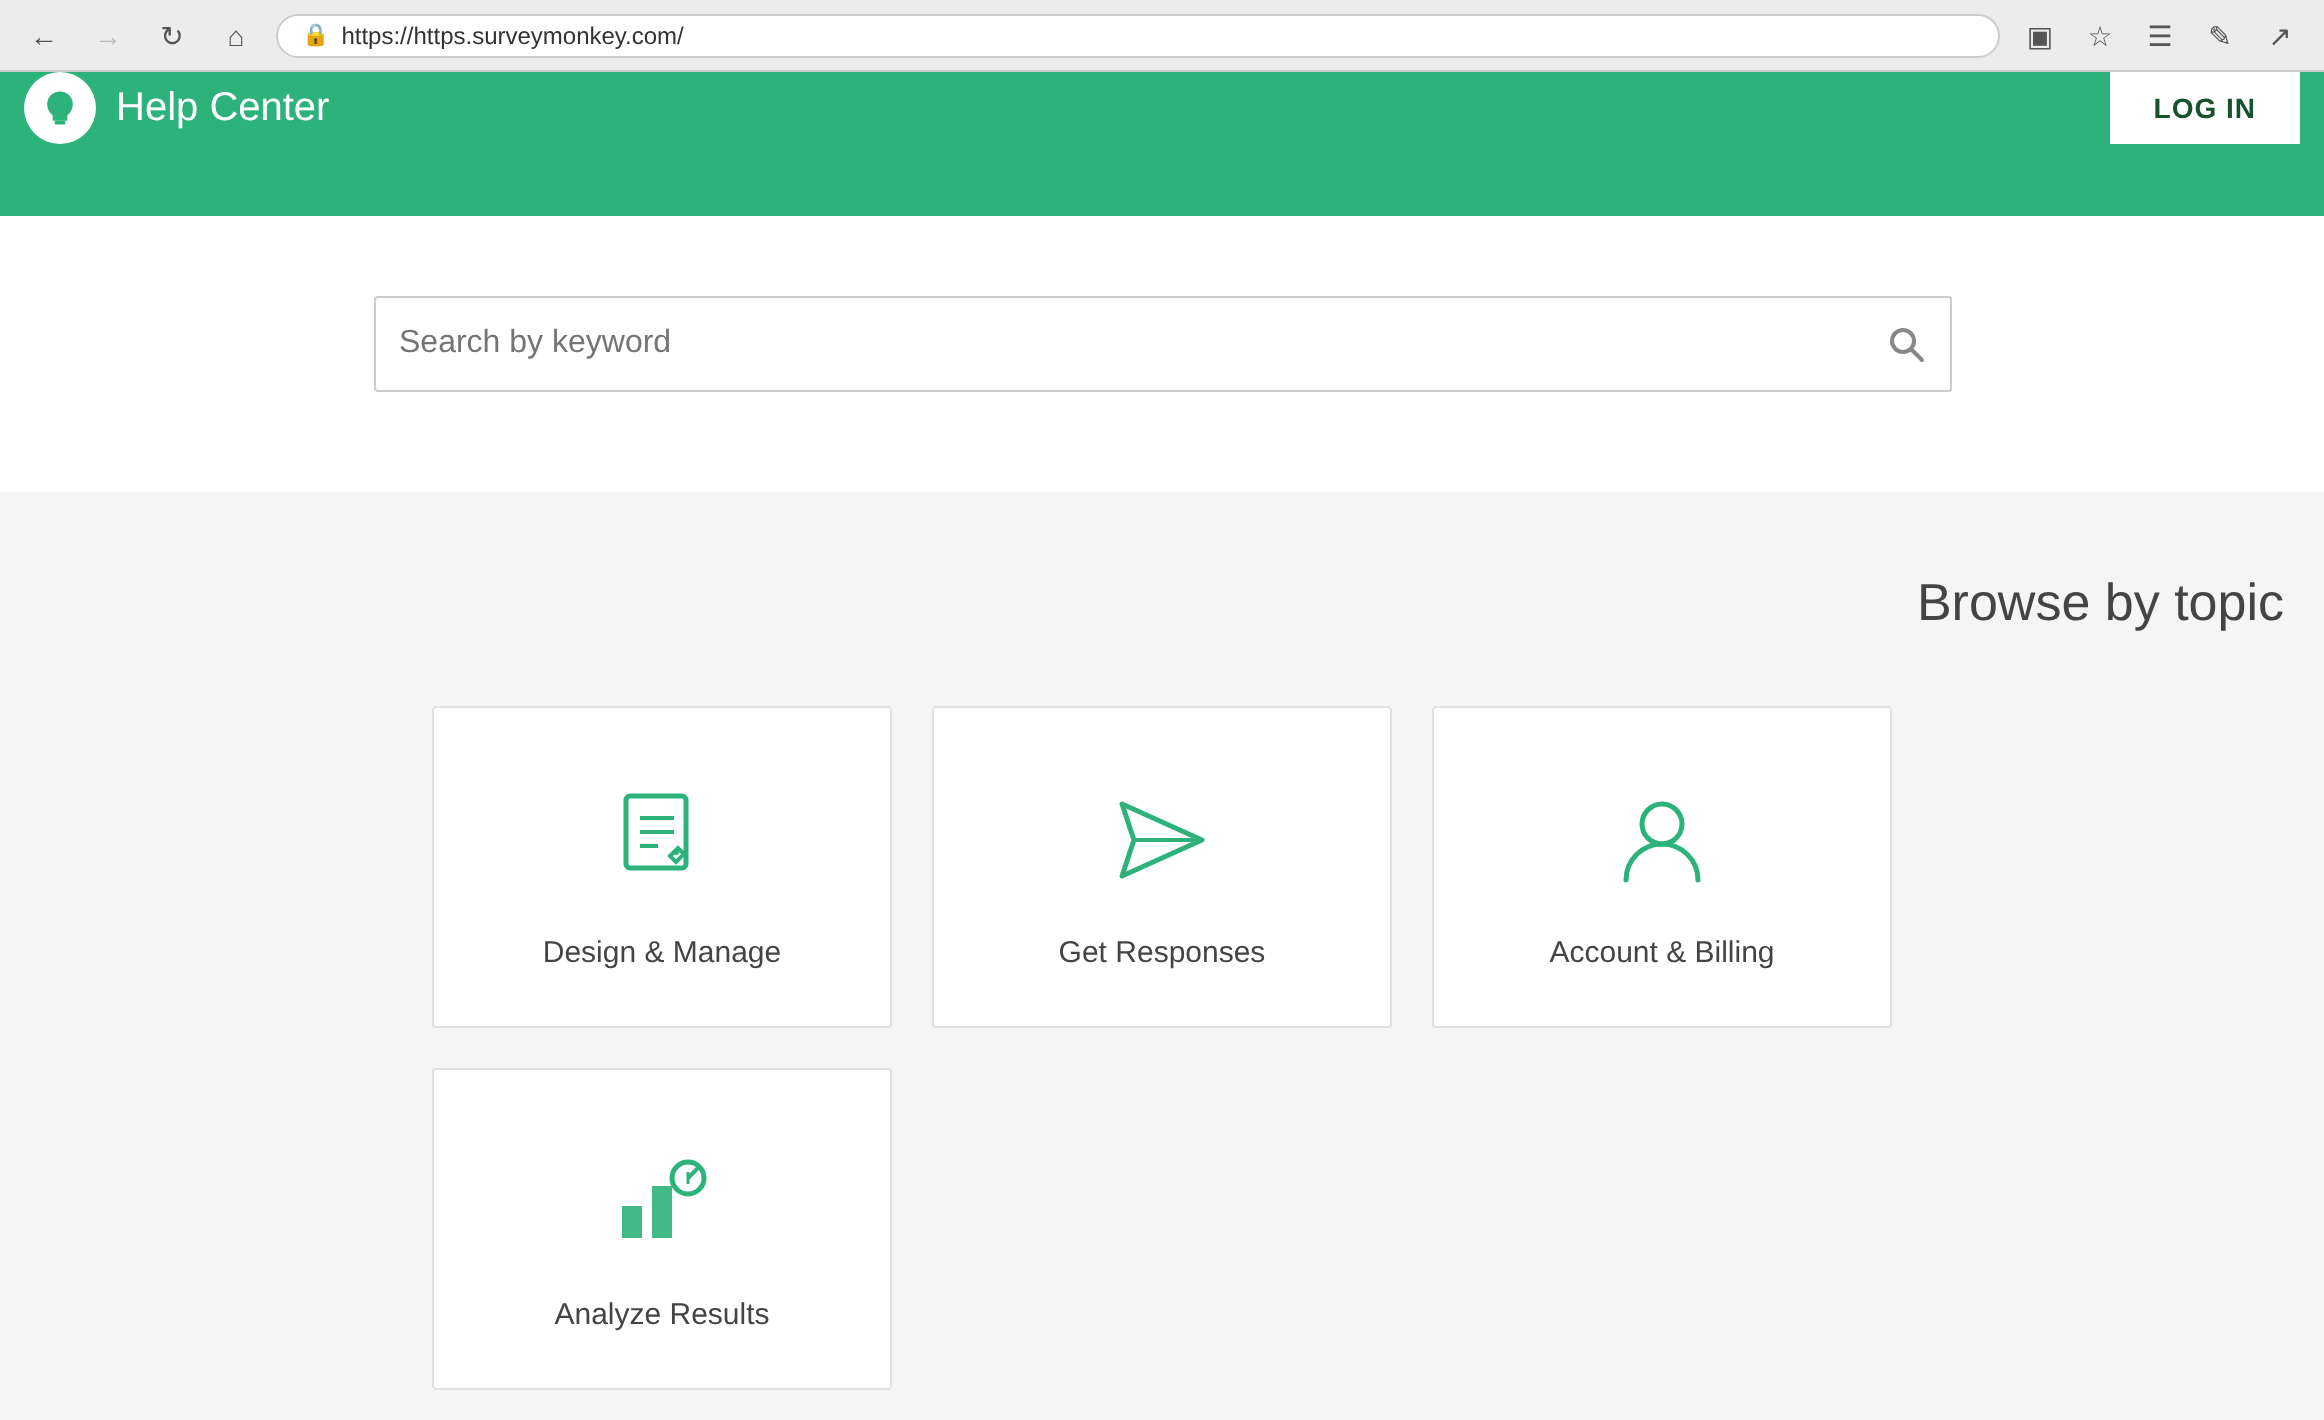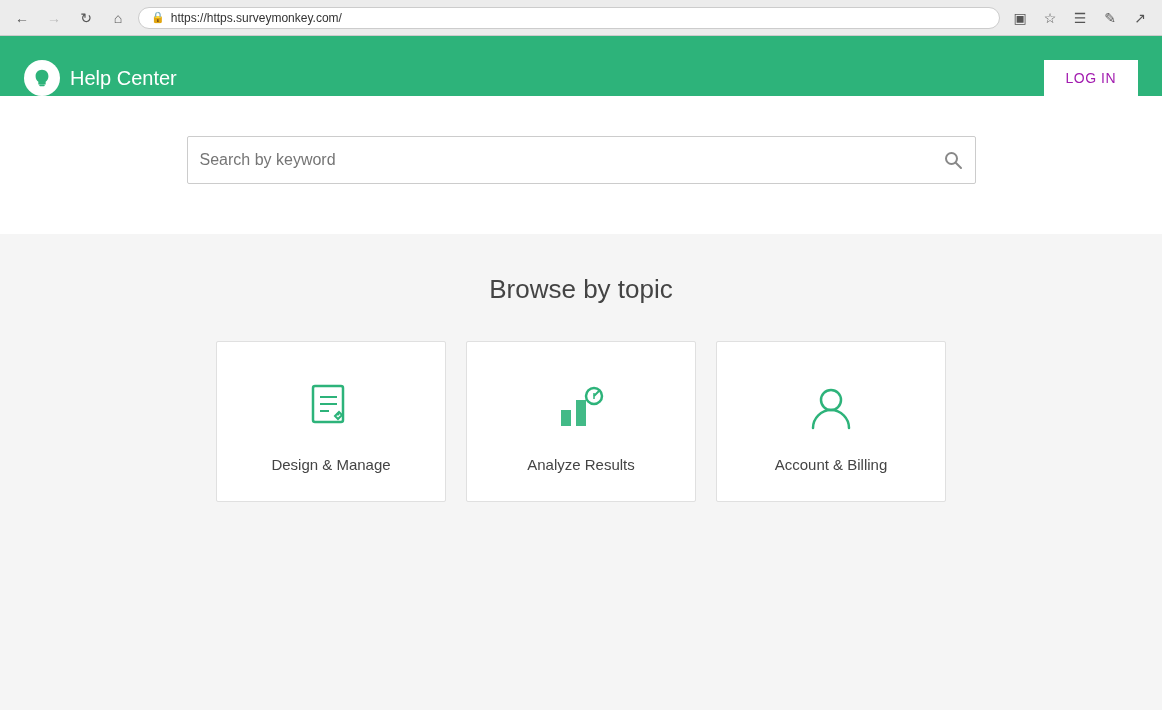--- a/index.html
+++ b/index.html
@@ -39,48 +39,48 @@
     .browser-action-btn {
       width: 24px; height: 24px;
       background: none; border: none; cursor: pointer;
       display: flex; align-items: center; justify-content: center;
       color: #555; font-size: 14px;
     }
 
     
     .app-header {
       background: #2db37a;
-      height: 60px;
-      display: flex;
-      align-items: flex-end;
+      height: 72px;
+      display: flex;
+      align-items: flex-start;
       justify-content: space-between;
-      padding: 0 24px;
+      padding: 0 12px;
     }
     .header-logo {
       display: flex; align-items: center; gap: 10px;
     }
     .header-logo-icon {
       width: 36px; height: 36px;
       background: white;
       border-radius: 50%;
       display: flex; align-items: center; justify-content: center;
     }
     .header-logo-icon svg { width: 22px; height: 22px; }
     .header-title {
       color: white;
       font-size: 20px;
       font-weight: normal;
     }
     .login-btn {
       background: white;
-      color: #a21caf;
+      color: #14532d;
       border: 2px solid white;
       padding: 8px 20px;
       font-size: 14px;
-      font-weight: normal;
+      font-weight: bold;
       cursor: pointer;
       letter-spacing: 0.5px;
     }
 
     
     .main-content {
       background: white;
       padding: 40px 20px 50px;
       display: flex;
       justify-content: center;
@@ -107,21 +107,21 @@
       color: #888; font-size: 18px;
       display: flex; align-items: center;
     }
 
     
     .browse-section {
       background: #f5f5f5;
       padding: 40px 20px 60px;
     }
     .browse-title {
-      text-align: center;
+      text-align: right;
       font-size: 26px;
       font-weight: normal;
       color: #444;
       margin-bottom: 36px;
     }
     .topic-grid {
       display: grid;
       grid-template-columns: repeat(3, 230px);
       gap: 20px;
       justify-content: center;
@@ -202,36 +202,43 @@
         <rect x="12" y="8" width="30" height="36" rx="2" stroke="#2db37a" stroke-width="2.5"></rect>
         <line x1="19" y1="19" x2="36" y2="19" stroke="#2db37a" stroke-width="2"></line>
         <line x1="19" y1="26" x2="36" y2="26" stroke="#2db37a" stroke-width="2"></line>
         <line x1="19" y1="33" x2="28" y2="33" stroke="#2db37a" stroke-width="2"></line>
         <circle cx="37" cy="36" r="1.5" fill="#2db37a"></circle>
         <path d="M34 38 L38 34 L41 37 L37 41 L34 38Z" stroke="#2db37a" stroke-width="2" fill="none"></path>
       </svg>
       <span class="topic-label">Design &amp; Manage</span>
     </div>
 
+    <div class="topic-card">
+      <svg viewBox="0 0 60 60" fill="none">
+        <polygon points="10,12 50,30 10,48 16,30" stroke="#2db37a" stroke-width="2.5" fill="none" stroke-linejoin="round"></polygon>
+        <line x1="16" y1="30" x2="50" y2="30" stroke="#2db37a" stroke-width="2"></line>
+      </svg>
+      <span class="topic-label">Get Responses</span>
+    </div>
+
+    <div class="topic-card">
+      <svg viewBox="0 0 60 60" fill="none">
+        <circle cx="30" cy="22" r="10" stroke="#2db37a" stroke-width="2.5"></circle>
+        <path d="M12 50c0-9.9 8.1-18 18-18s18 8.1 18 18" stroke="#2db37a" stroke-width="2.5" stroke-linecap="round"></path>
+      </svg>
+      <span class="topic-label">Account &amp; Billing</span>
+    </div>
 
     <div class="topic-card">
       <svg viewBox="0 0 60 60" fill="none">
         <rect x="10" y="32" width="10" height="16" fill="#2db37a" opacity="0.9"></rect>
         <rect x="25" y="22" width="10" height="26" fill="#2db37a" opacity="0.9"></rect>
         <circle cx="43" cy="18" r="8" stroke="#2db37a" stroke-width="2.5"></circle>
         <line x1="49" y1="12" x2="43" y2="18" stroke="#2db37a" stroke-width="2"></line>
         <line x1="43" y1="15" x2="43" y2="21" stroke="#2db37a" stroke-width="1.5"></line>
       </svg>
       <span class="topic-label">Analyze Results</span>
     </div>
 
-    <div class="topic-card">
-      <svg viewBox="0 0 60 60" fill="none">
-        <circle cx="30" cy="22" r="10" stroke="#2db37a" stroke-width="2.5"></circle>
-        <path d="M12 50c0-9.9 8.1-18 18-18s18 8.1 18 18" stroke="#2db37a" stroke-width="2.5" stroke-linecap="round"></path>
-      </svg>
-      <span class="topic-label">Account &amp; Billing</span>
-    </div>
-
 
 
   </div>
 </div>
 
 </body></html>

